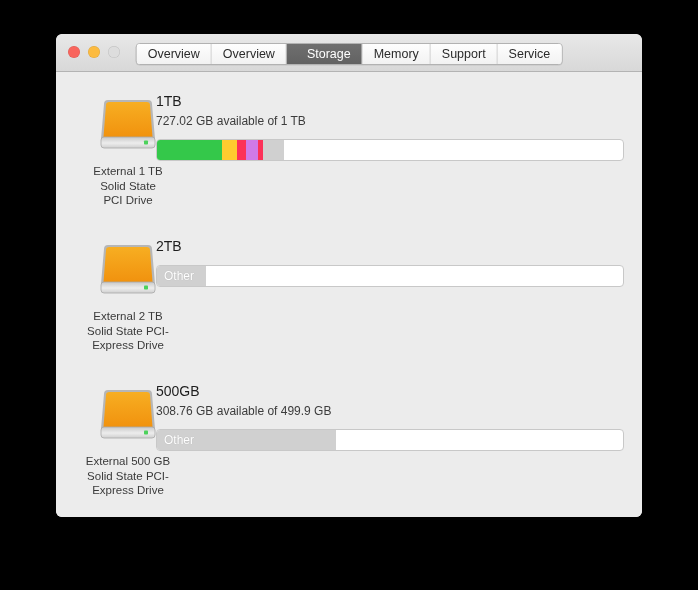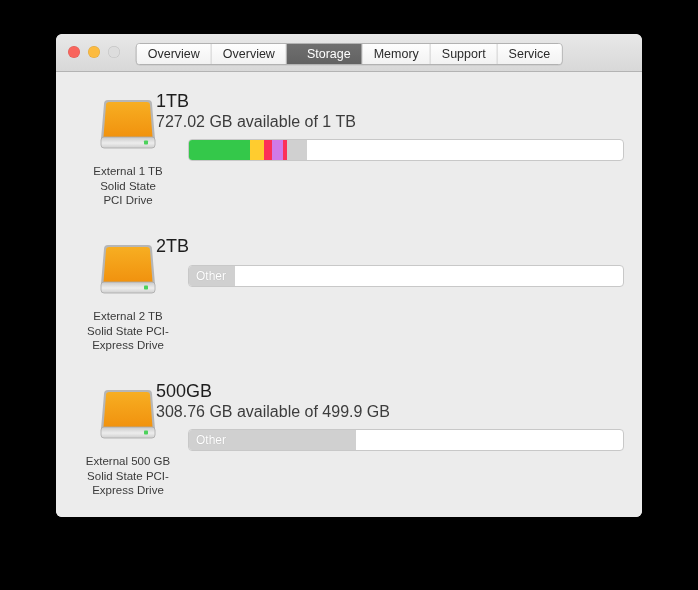--- a/index.html
+++ b/index.html
@@ -118,26 +118,26 @@
     white-space: pre-line;
   }
 
   
   .info-cell {
     position: absolute;
     left: 100px;
     right: 18px;
   }
   .drive-title {
-    font-size: 18px;
+    font-size: 14px;
     color: #1d1d1d;
     line-height: 18px;
   }
   .drive-sub {
-    font-size: 16px;
+    font-size: 12px;
     color: #3c3c3c;
     margin-top: 4px;
     line-height: 15px;
   }
 
   .manage-button {
     position: absolute;
     right: 0;
     top: -4px;
     font-size: 12.5px;
@@ -153,21 +153,20 @@
   
   .bar {
     position: relative;
     margin-top: 10px;
     height: 20px;
     background: #ffffff;
     border: 1px solid #c8c8c8;
     border-radius: 4px;
     overflow: hidden;
     display: flex;
-    margin-left: 32px;
   }
   .seg {
     height: 100%;
     position: relative;
     flex: 0 0 auto;
   }
   .seg-label {
     position: absolute;
     left: 7px;
     top: 0;

